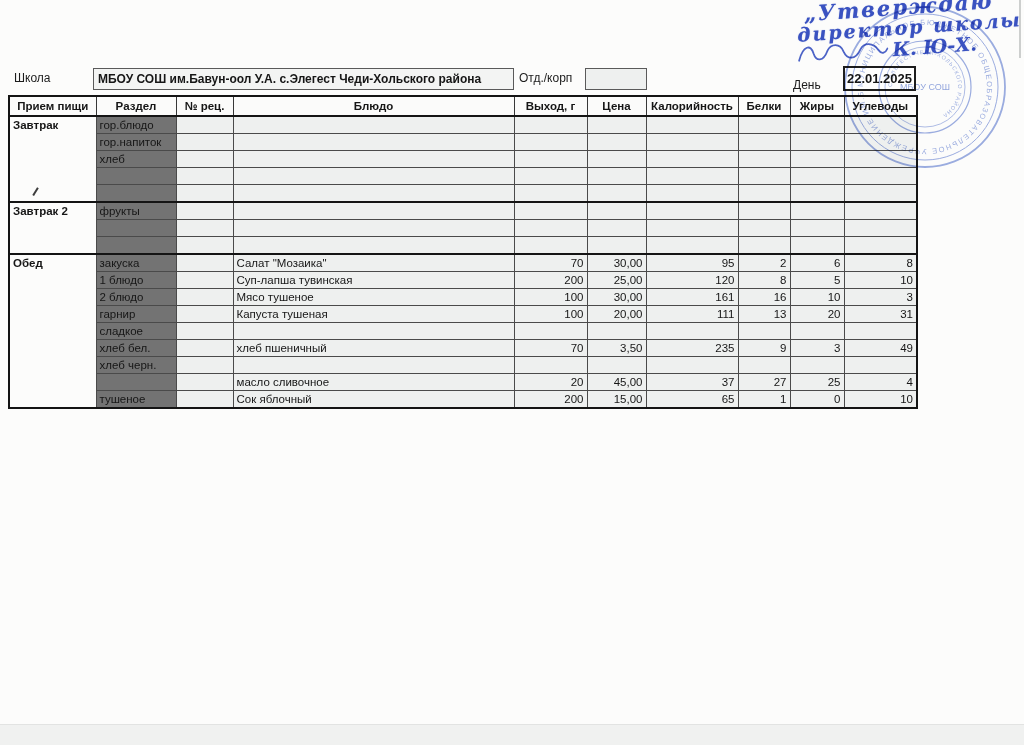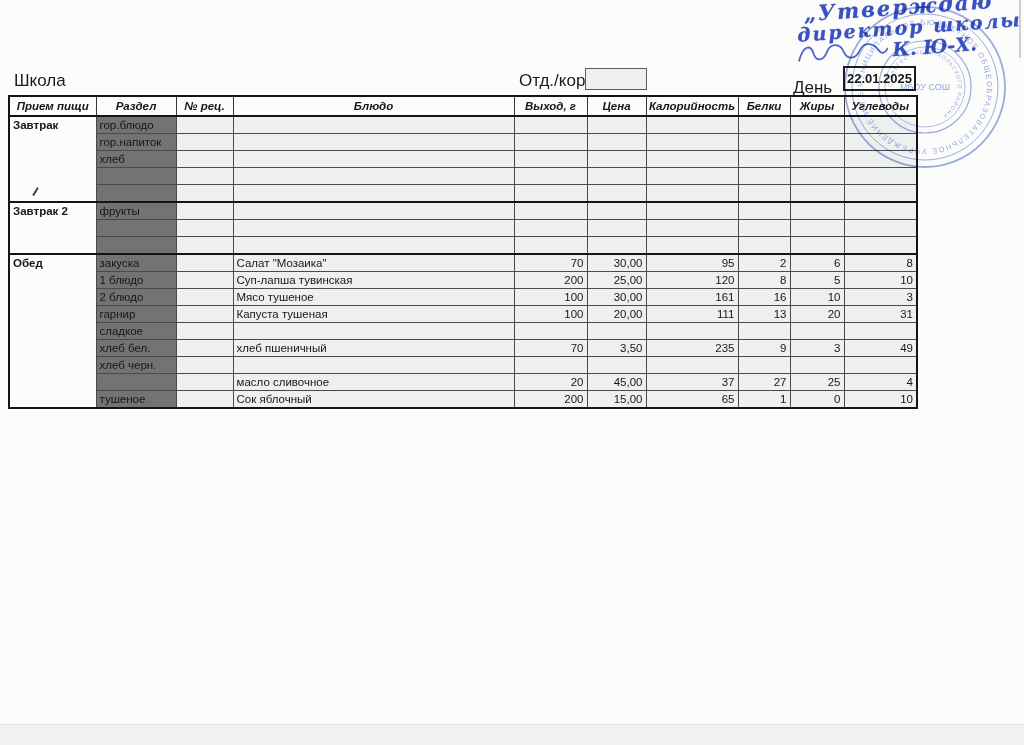--- a/index.html
+++ b/index.html
@@ -2,39 +2,39 @@
 <html><head>
 <meta charset="utf-8">
 <style>
   html,body { margin:0; padding:0; background:#9a9a9a; }
   .page {
     position:relative; width:1024px; height:745px; margin:0 auto;
     background:#fcfcfb; overflow:hidden;
     font-family:"Liberation Sans", sans-serif; color:#161616;
   }
   
-  .lbl { position:absolute; font-size:17px; color:#1c1c1c; }
+  .lbl { position:absolute; font-size:12px; color:#1c1c1c; }
   #school-label { left:14px;  top:71px; }
   #dept-label   { left:519px; top:71px; }
   #day-label    { left:793px; top:78px; }
   .box { position:absolute; border:1px solid #5a5a5a; height:20px; line-height:20px;
          font-size:12px; overflow:hidden; white-space:nowrap; }
   .box.school { left:93px;  top:68px; width:415px; background:#f3f4f3; font-weight:bold; padding-left:4px; }
   .box.dept   { left:585px; top:68px; width:60px;  background:#eef0ef; }
   .box.day    { left:843px; top:66px; width:69px; height:21px; line-height:21px;
                 border:2px solid #1d1d1d; background:rgba(255,255,255,.55);
                 text-align:center; font-weight:bold; font-size:13px; }
   
   table.menu { position:absolute; left:8px; top:95px; width:908px;
                border-collapse:collapse; table-layout:fixed;
                border:2px solid #141414; }
   table.menu th {
     border:1px solid #383838; border-bottom:2px solid #141414;
     height:18px; padding:0 2px; font-size:11.5px; font-weight:bold;
-    background:#fbfbfa; white-space:nowrap; overflow:hidden;font-style:italic;
+    background:#fbfbfa; white-space:nowrap; overflow:hidden;
   }
   table.menu td {
     border:1px solid #4a4a4a; height:16px; line-height:16px;
     padding:0 3px; font-size:11.5px; white-space:nowrap; overflow:hidden;
   }
   td.meal   { font-weight:bold; vertical-align:top; background:#fcfcfb;
               border-right:2px solid #1a1a1a;margin-top:11px; }
   td.razdel { background:#737373; }
   td.rec, td.dish, td.out, td.price, td.kcal, td.prot, td.fat, td.carb
             { background:#eef0ef; }
@@ -61,20 +61,21 @@
                  background:#f0f1f0; border-top:1px solid #e2e3e2; }
   .scan-right  { position:absolute; left:1019px; top:0; width:2px; height:58px;
                  background:#cdcfce; }
 </style>
 </head>
 <body>
 
 <div class="page">
 
   <span class="lbl" id="school-label">Школа</span>
+  <div class="box school">МБОУ СОШ им.Бавун-оол У.А. с.Элегест Чеди-Хольского района</div>
 
   <span class="lbl" id="dept-label">Отд./корп</span>
   <div class="box dept"></div>
 
   <span class="lbl" id="day-label">День</span>
   <div class="box day">22.01.2025</div>
 
   <table class="menu">
     <colgroup>
       <col style="width:87px">

